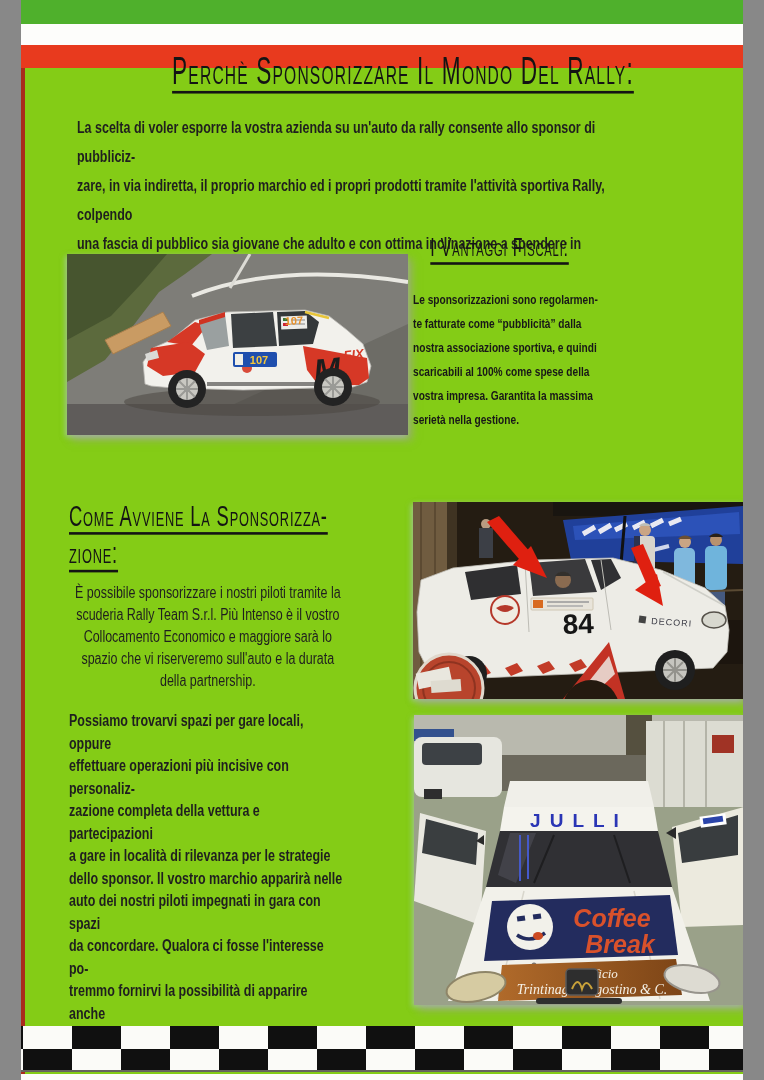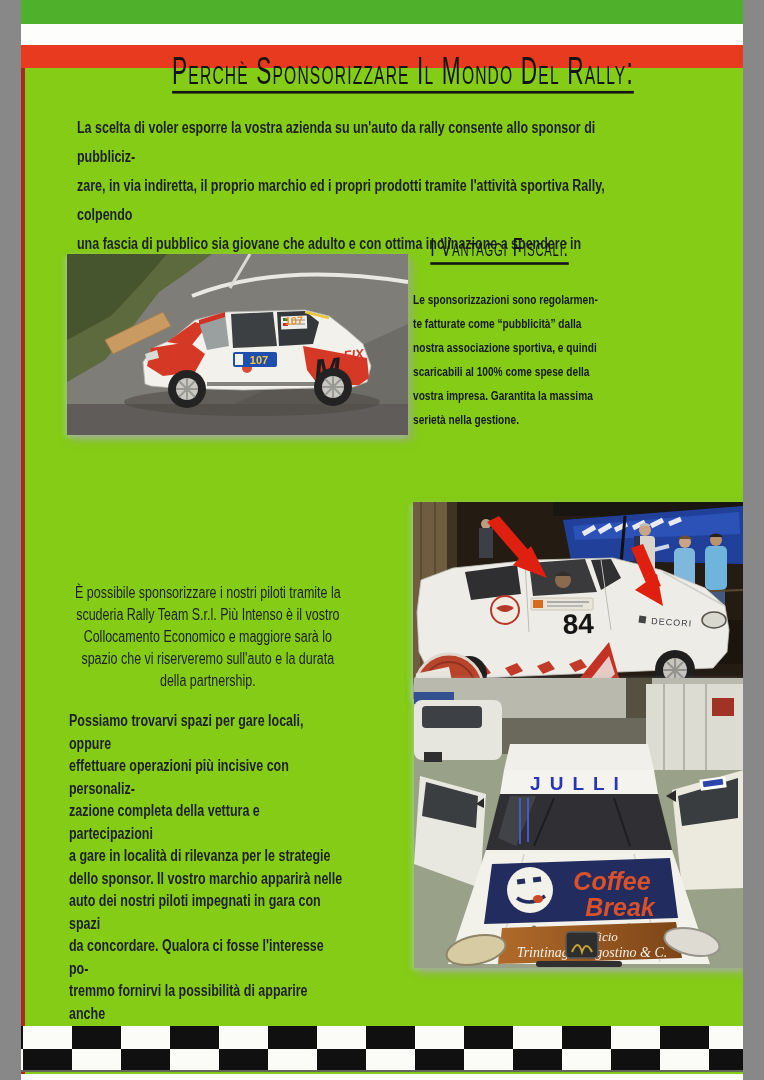--- a/index.html
+++ b/index.html
@@ -37,21 +37,21 @@
   .cx { display:inline-block; transform:scaleX(0.78); transform-origin:0 0; white-space:pre-line; }
   .intro { left:56px; top:113px; width:680px; font-size:16px; line-height:29px;font-weight:bold; }
   .fiscal-body { left:392px; top:288px; width:345px; font-size:13px; line-height:24px; font-weight:bold; color:#181818; }
   .para1 { left:48px; top:582px; width:352px; font-size:16px; line-height:22px;text-align:center; }
   .para2 { left:48px; top:710px; width:352px; font-size:16px; line-height:22.5px;font-weight:bold; }
   
   .photo { position:absolute; box-shadow:4px 5px 8px rgba(170,150,185,.55), -2px 2px 5px rgba(180,210,225,.5); background:#777; }
   .photo svg { display:block; }
   #photo1 { left:46px; top:254px; width:341px; height:181px; }
   #photo2 { left:392px; top:502px; width:330px; height:197px; }
-  #photo3 { left:393px; top:678px; width:330px; height:290px; }
+  #photo3 { left:393px; top:715px; width:330px; height:290px; }
   
   .checker {
     position:absolute; left:0; top:1026px; width:764px; height:46px;
     background-image:conic-gradient(#101010 25%, #fbfbf8 25% 50%, #101010 50% 75%, #fbfbf8 75%);
     background-size:98px 46px; background-position:2px 0;
     border-bottom:2px solid #66655f;
   }
   .footer-white { position:absolute; left:0; top:1074px; width:764px; height:6px; background:#fdfdfb; }
 </style>
 </head>
@@ -131,20 +131,24 @@
   </div>
   <div class="copy fiscal-body">
     <span class="cx">Le sponsorizzazioni sono regolarmen-
 te fatturate come “pubblicità” dalla
 nostra associazione sportiva, e quindi
 scaricabili al 100% come spese della
 vostra impresa. Garantita la massima
 serietà nella gestione.</span>
   </div>
 
+  <div class="deco-wrap how-head-wrap">
+    <span class="deco">Come Avviene La Sponsorizza-
+zione:</span>
+  </div>
   <div class="copy para1">
     <span class="cx">È possibile sponsorizzare i nostri piloti tramite la
 scuderia Rally Team S.r.l. Più Intenso è il vostro
 Collocamento Economico e maggiore sarà lo
 spazio che vi riserveremo sull'auto e la durata
 della partnership.</span>
   </div>
   <div class="copy para2">
     <span class="cx">Possiamo trovarvi spazi per gare locali, oppure
 effettuare operazioni più incisive con personaliz-

